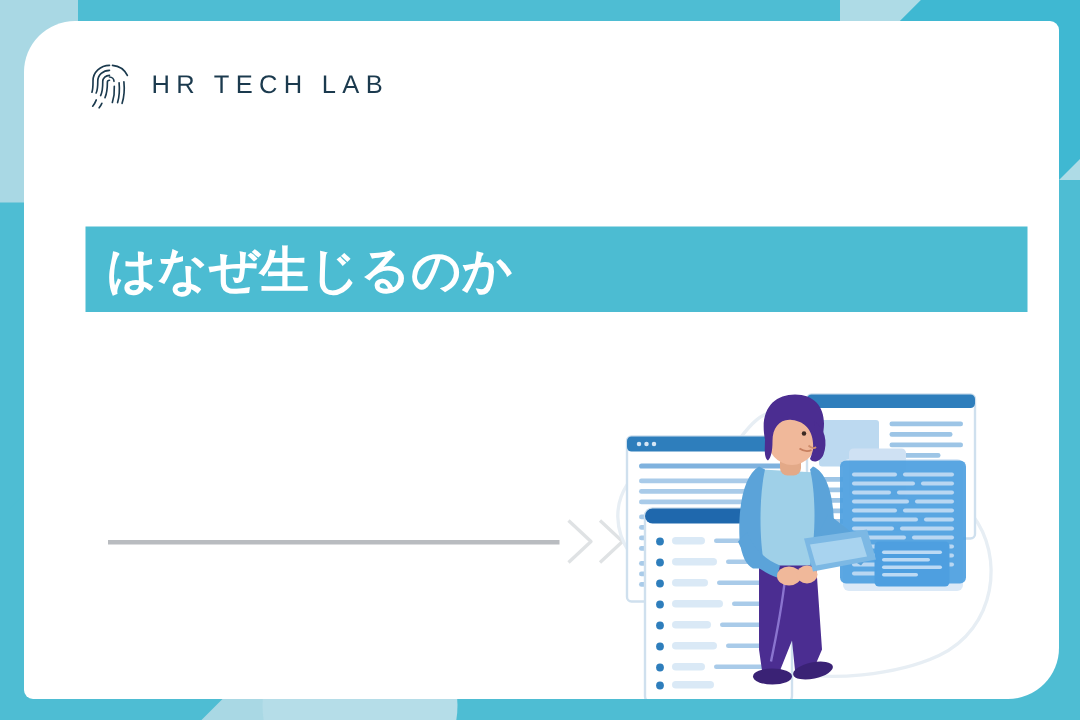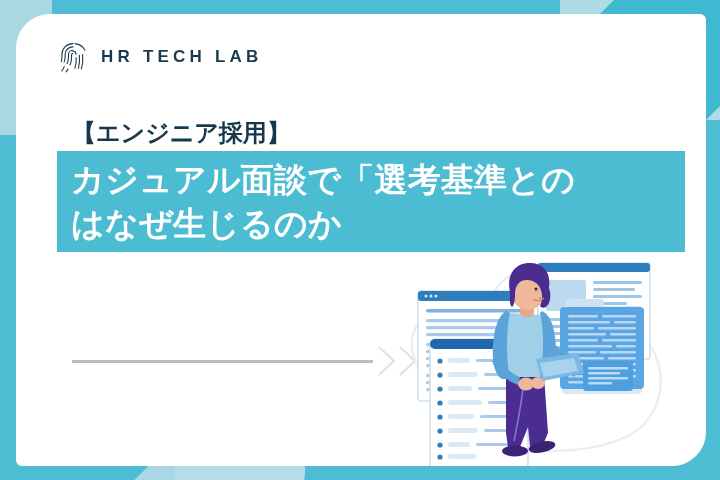--- a/index.html
+++ b/index.html
@@ -73,21 +73,21 @@
   .logo {
     position: absolute;
     left: 42px; top: 27px;
     display: flex;
     align-items: center;
     gap: 13px;
   }
   .logo-mark { width: 30px; height: 32px; display: block; }
   .logo-text {
     font-size: 17px;
-    font-weight: bold;
+    font-weight: normal;
     letter-spacing: 4.2px;
     color: #1b3a4e;
     white-space: nowrap;
   }
 
   
   .kicker {
     position: absolute;
     left: 56px; top: 103px;
     font-size: 24px;
@@ -173,24 +173,22 @@
           <path d="M21.4 14.2c.4 4.3.2 9-1 13.2"></path>
           <path d="M24.6 13.6c.5 4.9.2 9.9-1.2 14.3"></path>
           <path d="M6.2 25.6c-.6 1.6-1.4 3-2.4 4.2"></path>
           <path d="M9.9 27.9c-.5 1.1-1.1 2.1-1.8 3"></path>
           <path d="M26.9 9.3c-1.8-3.7-5.5-6.3-9.9-6.7"></path>
         </svg>
       </span>
       <span class="logo-text">HR TECH LAB</span>
     </div>
 
-    <div class="kicker">【エンジニア採用】</div>
 
     <div class="headline">
-      <span class="headline-line">カジュアル面談で「選考基準との</span>
       <span class="headline-line short">はなぜ生じるのか</span>
     </div>
 
     <div class="rule-row">
       <div class="rule-line"></div>
       <div class="chev-group">
         <svg class="chev" width="26" height="34" viewBox="0 0 26 34" fill="none" stroke="#dfe2e4" stroke-width="2.2" stroke-linejoin="round">
           <path d="M5 3 L20 17 L5 31"></path>
         </svg>
         <svg class="chev" width="26" height="34" viewBox="0 0 26 34" fill="none" stroke="#dfe2e4" stroke-width="2.2" stroke-linejoin="round">

